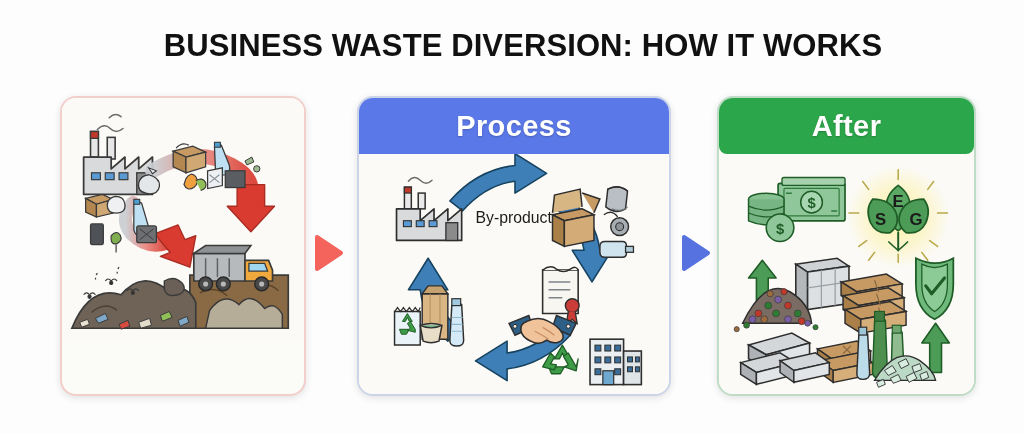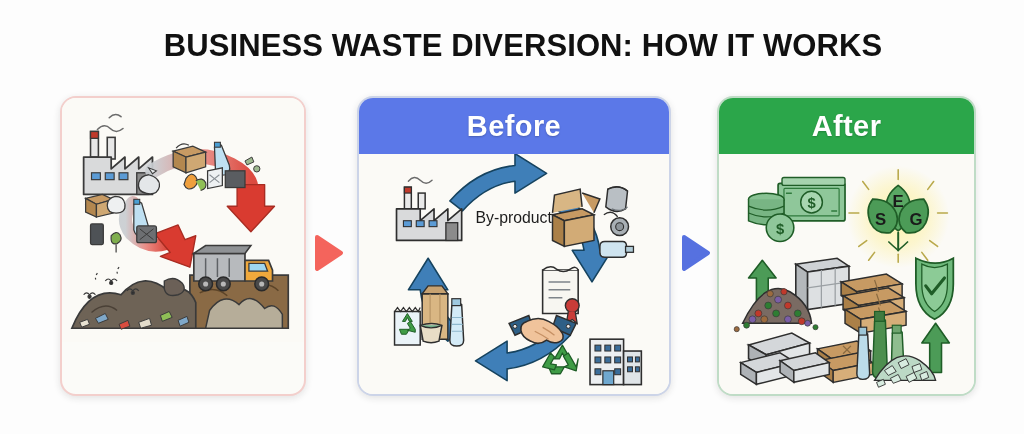--- a/index.html
+++ b/index.html
@@ -48,21 +48,21 @@
     justify-content: center;
     color: #ffffff;
     font-size: 29px;
     font-weight: bold;
     letter-spacing: 0.4px;
     text-shadow: 0 1px 2px rgba(0,0,0,0.22);
     box-sizing: border-box;
   }
   .head-before  { background: #f9544e; }
   .head-process { background: #5b78e8; }
-  .head-after   { background: #2ba64a; }
+  .head-after   { background: #2ba64a; border-radius: 8px; }
 
   .panel-body {
     position: relative;
     width: 100%;
     height: 244px;
     background: #fbfaf6;
   }
   .panel-body svg { display: block; width: 100%; height: 100%; }
 
   .connector {
@@ -220,21 +220,21 @@
 </div>
 
 <div class="connector conn-1">
   <svg viewBox="0 0 34 40" xmlns="http://www.w3.org/2000/svg">
     <path d="M6 4 L30 20 L6 36 Z" fill="#f4645c" stroke="#f4645c" stroke-width="4" stroke-linejoin="round"></path>
   </svg>
 </div>
 
 <div class="panel panel-process">
   <div class="panel-head head-process">
-    <span>Before</span>
+    <span>Process</span>
   </div>
   <div class="panel-body">
     <svg viewBox="0 0 314 244" xmlns="http://www.w3.org/2000/svg">
 
       <g fill="#3f7fb8" stroke="#16435f" stroke-width="1.6" stroke-linejoin="round">
 
         <path d="M92 46 Q120 14 158 10 L158 -2 L190 18 L158 38 L158 26
                  Q128 30 105 56 Z"></path>
 
         <path d="M212 44 Q240 64 244 96 L256 96 L236 128 L216 96 L228 96

